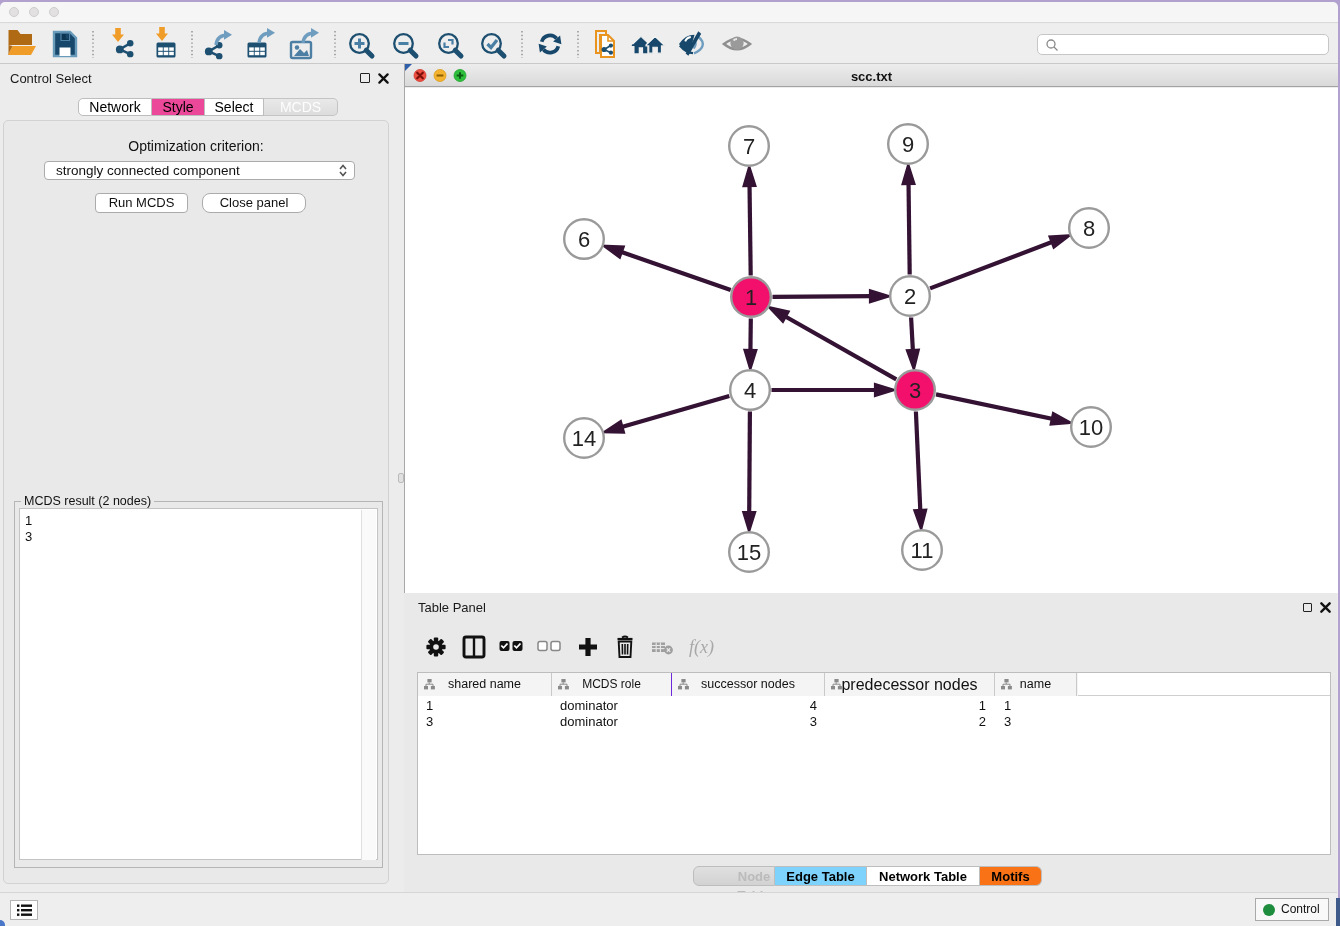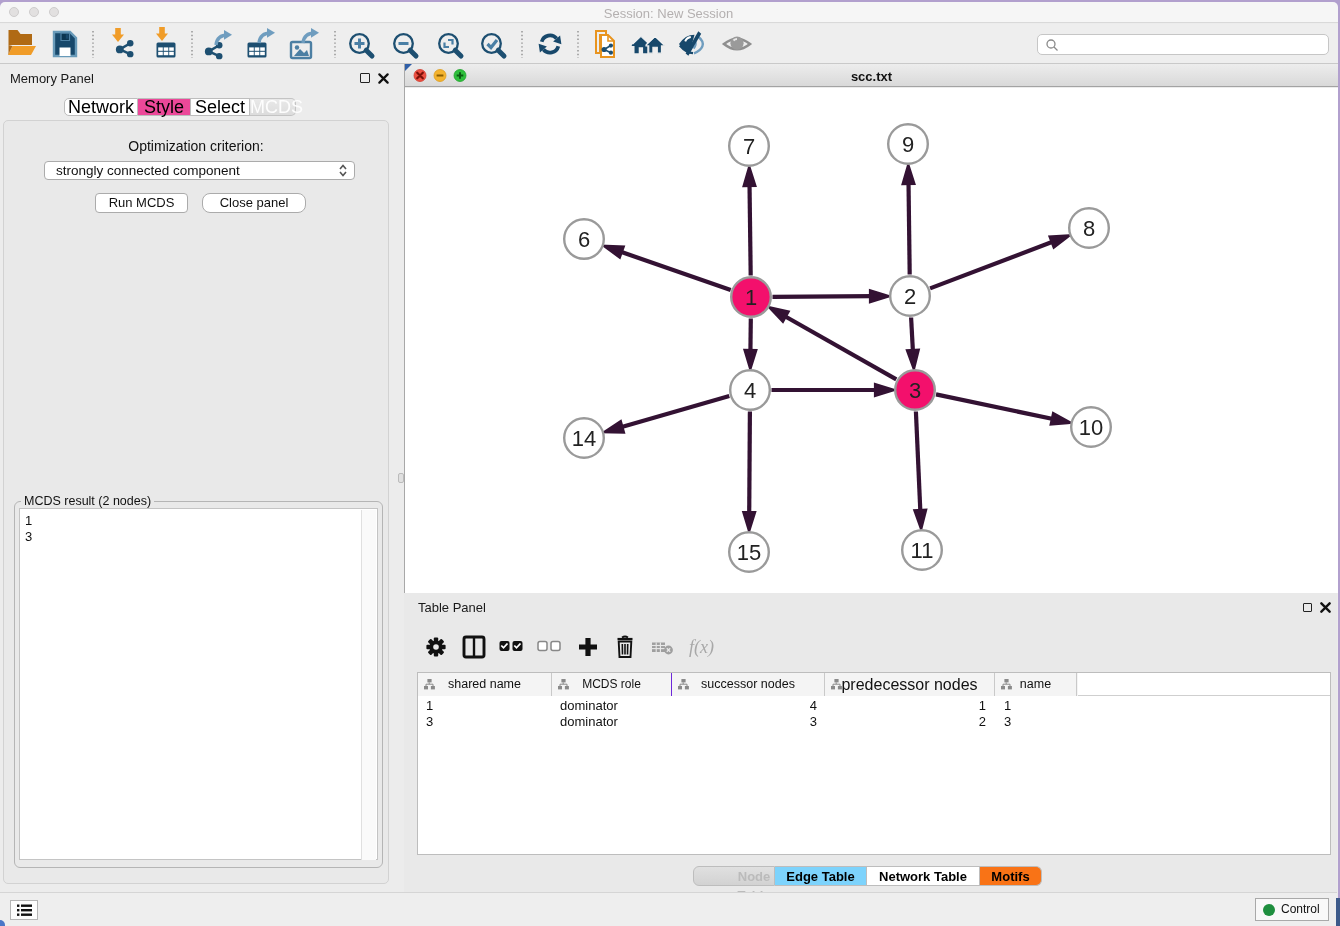--- a/index.html
+++ b/index.html
@@ -12,21 +12,20 @@
 
 <div class="abs" style="left:0;top:0;width:1340px;height:2px;background:#b2a0ce;"></div>
 <div class="abs" style="left:0;top:0;width:10px;height:10px;background:#b2a0ce;"></div>
 <div class="abs" style="left:1328px;top:0;width:12px;height:10px;background:#b2a0ce;"></div>
 <div class="abs" style="left:1338px;top:0;width:2px;height:926px;background:#b2a0ce;"></div>
 
 <div class="abs" style="left:0;top:2px;width:1338px;height:21px;background:#f6f6f6;border-bottom:1px solid #d9d9d9;border-radius:5px 5px 0 0;">
   <div class="abs" style="left:9px;top:5px;width:10px;height:10px;border-radius:50%;background:#e2e0e0;border:1px solid #cecccc;"></div>
   <div class="abs" style="left:29px;top:5px;width:10px;height:10px;border-radius:50%;background:#e2e0e0;border:1px solid #cecccc;"></div>
   <div class="abs" style="left:49px;top:5px;width:10px;height:10px;border-radius:50%;background:#e2e0e0;border:1px solid #cecccc;"></div>
-  <div class="abs" style="left:0;top:4px;width:1337px;text-align:center;font-size:13px;color:#b4b0b0;">Session: New Session</div>
 </div>
 
 <div class="abs" id="toolbar" style="left:0;top:24px;width:1338px;height:40px;background:#eeeeee;border-bottom:1px solid #c9c9c9;">
 <svg class="abs" style="left:0;top:1px;" width="780" height="38" viewBox="0 0 780 38">
       <g transform="translate(22,19)">
 <path d="M-13.5,-14 L-4.5,-14 L-1.5,-10 L10,-10 L10,1 L-13.5,1 Z" fill="#b06a14"></path>
 <path d="M-9.5,2 L14,2 L9,11 L-14,11 Z" fill="#f09c28"></path>
 <path d="M-13.5,1 L-13.5,8.5 L-14,11 L-9.5,2 Z" fill="#b06a14"></path>
       </g>
 <g transform="translate(65,19)">
@@ -165,45 +164,45 @@
     </svg>
   <div class="abs" style="left:1037px;top:10px;width:292px;height:21px;background:#ffffff;border:1px solid #c6c6c6;border-radius:5px;">
     <svg width="14" height="14" style="position:absolute;left:7px;top:3px;" viewBox="0 0 14 14">
         <circle cx="6" cy="6" r="4" fill="none" stroke="#8a8a8a" stroke-width="1.3"></circle>
         <line x1="9" y1="9" x2="12.5" y2="12.5" stroke="#8a8a8a" stroke-width="1.3"></line>
       </svg>
   </div>
 </div>
 
 <div class="abs" style="left:0;top:65px;width:392px;height:827px;background:#ececec;">
-  <div class="abs" style="left:10px;top:6px;font-size:13px;color:#1a1a1a;">Memory Panel</div>
+  <div class="abs" style="left:10px;top:6px;font-size:13px;color:#1a1a1a;">Control Select</div>
   <div class="abs" style="left:360px;top:8px;width:10px;height:10px;border:1.5px solid #222;border-radius:1px;"></div>
   <svg class="abs" style="left:378px;top:8px;" width="11" height="11" viewBox="0 0 12 12">
       <path d="M1.5,1.5 L10.5,10.5 M10.5,1.5 L1.5,10.5" stroke="#111" stroke-width="2.4" stroke-linecap="round"></path>
     </svg>
 
-  <div class="abs" style="left:64px;top:33px;height:18px;display:flex;font-size:18px;">
+  <div class="abs" style="left:78px;top:33px;height:18px;display:flex;font-size:14px;">
     <div style="width:74px;background:#fff;border:1px solid #bdbdbd;border-radius:5px 0 0 5px;text-align:center;line-height:17px;">Network</div>
     <div style="width:53px;background:#ec4899;border:1px solid #bdbdbd;border-left:none;text-align:center;line-height:17px;">Style</div>
     <div style="width:59px;background:#fff;border:1px solid #bdbdbd;border-left:none;text-align:center;line-height:17px;">Select</div>
-    <div style="width:46px;background:linear-gradient(#e9e9e9,#dcdcdc);border:1px solid #c4c4c4;border-left:none;border-radius:0 5px 5px 0;text-align:center;line-height:17px;color:#fdfdfd;">MCDS</div>
+    <div style="width:74px;background:linear-gradient(#e9e9e9,#dcdcdc);border:1px solid #c4c4c4;border-left:none;border-radius:0 5px 5px 0;text-align:center;line-height:17px;color:#fdfdfd;">MCDS</div>
   </div>
 
   <div class="abs" style="left:3px;top:55px;width:386px;height:764px;background:#e9e9e9;border:1px solid #d2d2d2;border-radius:5px;"></div>
   <div class="abs" style="left:0;top:73px;width:392px;text-align:center;font-size:14px;color:#111;">Optimization criterion:</div>
   <div class="abs" style="left:44px;top:96px;width:311px;height:19px;background:#fff;border:1px solid #ababab;border-radius:4px;font-size:13.5px;line-height:17px;padding-left:11px;color:#111;">strongly connected component
     <svg width="10" height="13" style="position:absolute;right:6px;top:2px;" viewBox="0 0 10 13">
         <path d="M2,5 L5,1.5 L8,5" fill="none" stroke="#555" stroke-width="1.6"></path>
         <path d="M2,8 L5,11.5 L8,8" fill="none" stroke="#555" stroke-width="1.6"></path>
       </svg>
   </div>
   <div class="abs" style="left:95px;top:128px;width:93px;height:20px;background:#fff;border:1px solid #ababab;border-radius:4px;text-align:center;font-size:13px;line-height:18px;color:#111;">Run MCDS</div>
   <div class="abs" style="left:202px;top:128px;width:104px;height:20px;background:#fff;border:1px solid #ababab;border-radius:8px;text-align:center;font-size:13px;line-height:18px;color:#111;">Close panel</div>
 
-  <div class="abs" style="left:14px;top:436px;width:369px;height:367px;border:1px solid #b5b5b5;border-radius:6px;">
+  <div class="abs" style="left:14px;top:436px;width:369px;height:367px;border:1px solid #b5b5b5;border-radius:0;">
     <div class="abs" style="left:6px;top:-8px;background:#e9e9e9;padding:0 3px;font-size:12.5px;color:#111;">MCDS result (2 nodes)</div>
     <div class="abs" style="left:4px;top:6px;width:359px;height:352px;background:#fff;border:1px solid #c4c4c4;">
       <div class="abs" style="left:5px;top:4px;font-size:13px;color:#111;line-height:16px;">1<br>3</div>
       <div class="abs" style="right:1px;top:1px;width:15px;height:350px;background:#fafafa;border-left:1px solid #e0e0e0;"></div>
     </div>
   </div>
 </div>
 
 <div class="abs" style="left:398px;top:473px;width:6px;height:10px;background:#e0e0e0;border:1px solid #bbb;border-radius:2px;"></div>
 <div class="abs" style="left:866px;top:589px;width:10px;height:5px;background:#e0e0e0;border:1px solid #bbb;border-radius:2px;"></div>

